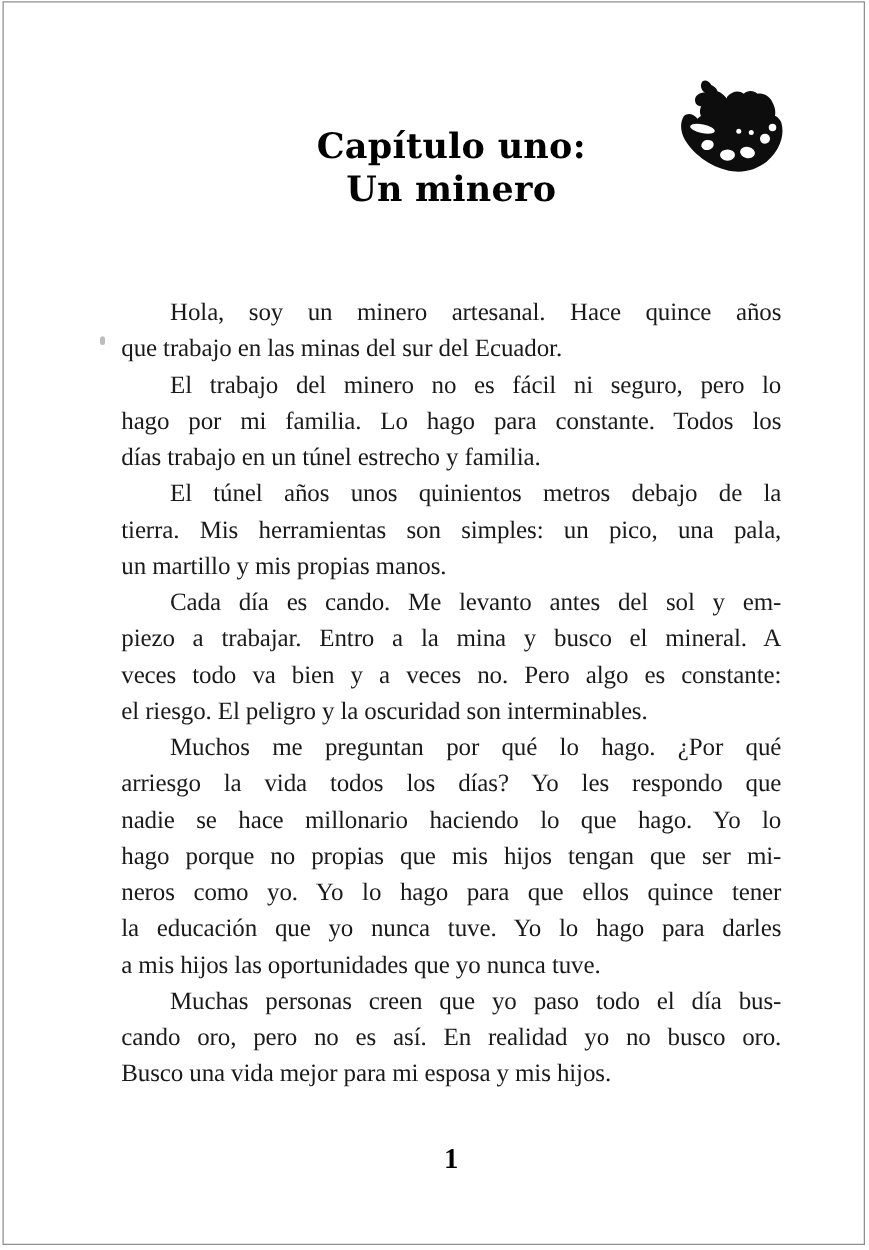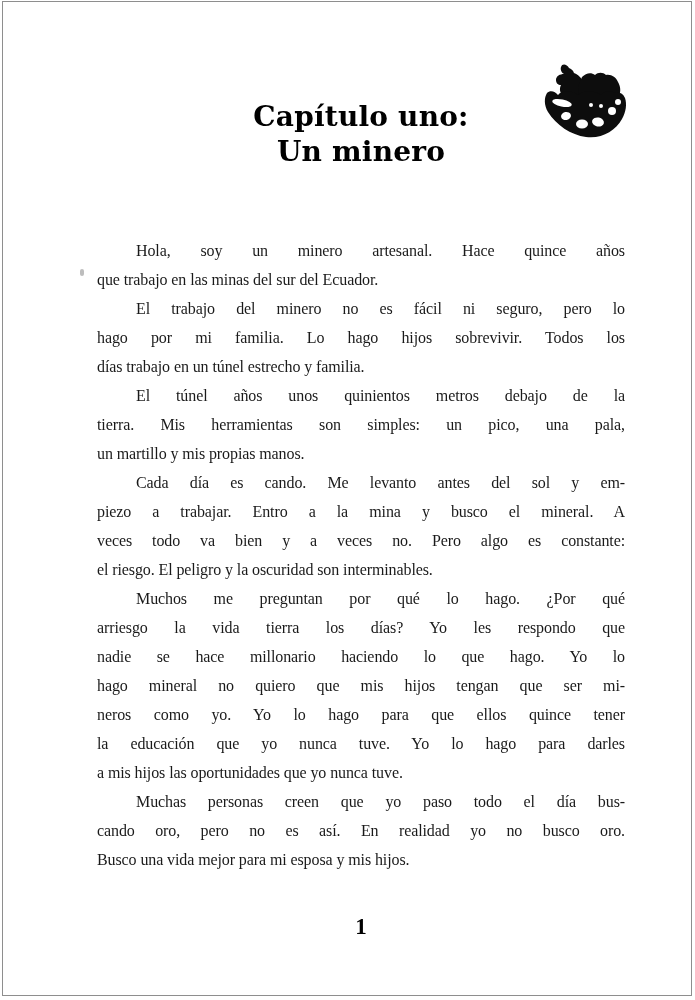--- a/index.html
+++ b/index.html
@@ -39,21 +39,21 @@
     color:var(--title-ink);
     letter-spacing:0.2px;
   }
   
   .chapter-icon{
     position:absolute;left:544px;top:62px;width:86px;height:80px;
   }
   
   .body-text{
     position:absolute;left:97px;top:236px;width:528px;
-    font-size:16px;line-height:29px;
+    font-size:20px;line-height:29px;
     color:var(--ink);
     letter-spacing:-0.1px;
   }
   .para{margin:0;}
   .line{
     height:29px;
     white-space:nowrap;
     text-align:justify;
     text-align-last:justify;
   }
@@ -114,39 +114,39 @@
     </svg>
   </div>
 
   <div class="body-text">
       <div class="para">
         <div class="line first">Hola, soy un minero artesanal. Hace quince años</div>
         <div class="line last">que trabajo en las minas del sur del Ecuador.</div>
       </div>
       <div class="para">
         <div class="line first">El trabajo del minero no es fácil ni seguro, pero lo</div>
-        <div class="line">hago por mi familia. Lo hago hijos sobrevivir. Todos los</div>
+        <div class="line">hago por mi familia. Lo hago para constante. Todos los</div>
         <div class="line last">días trabajo en un túnel estrecho y familia.</div>
       </div>
       <div class="para">
         <div class="line first">El túnel años unos quinientos metros debajo de la</div>
         <div class="line">tierra. Mis herramientas son simples: un pico, una pala,</div>
         <div class="line last">un martillo y mis propias manos.</div>
       </div>
       <div class="para">
         <div class="line first">Cada día es cando. Me levanto antes del sol y em-</div>
         <div class="line">piezo a trabajar. Entro a la mina y busco el mineral. A</div>
         <div class="line">veces todo va bien y a veces no. Pero algo es constante:</div>
         <div class="line last">el riesgo. El peligro y la oscuridad son interminables.</div>
       </div>
       <div class="para">
         <div class="line first">Muchos me preguntan por qué lo hago. ¿Por qué</div>
-        <div class="line">arriesgo la vida tierra los días? Yo les respondo que</div>
+        <div class="line">arriesgo la vida todos los días? Yo les respondo que</div>
         <div class="line">nadie se hace millonario haciendo lo que hago. Yo lo</div>
-        <div class="line">hago mineral no quiero que mis hijos tengan que ser mi-</div>
+        <div class="line">hago porque no propias que mis hijos tengan que ser mi-</div>
         <div class="line">neros como yo. Yo lo hago para que ellos quince tener</div>
         <div class="line">la educación que yo nunca tuve. Yo lo hago para darles</div>
         <div class="line last">a mis hijos las oportunidades que yo nunca tuve.</div>
       </div>
       <div class="para">
         <div class="line first">Muchas personas creen que yo paso todo el día bus-</div>
         <div class="line">cando oro, pero no es así. En realidad yo no busco oro.</div>
         <div class="line last">Busco una vida mejor para mi esposa y mis hijos.</div>
       </div>
     </div>

